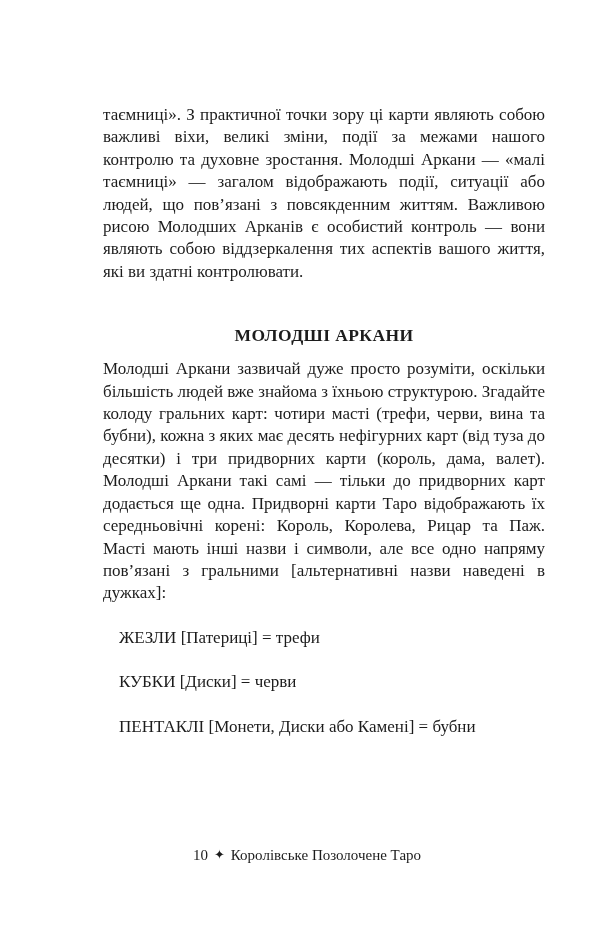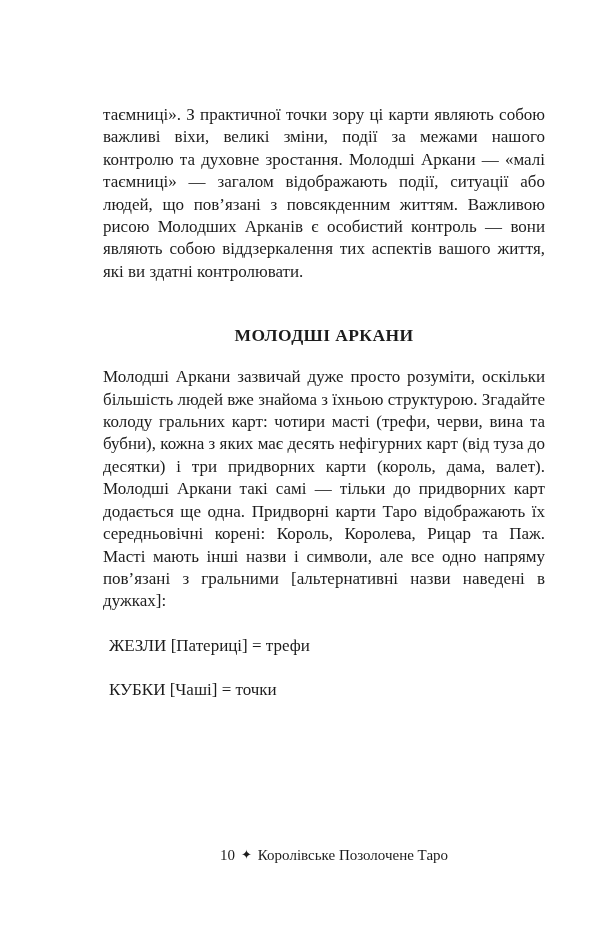--- a/index.html
+++ b/index.html
@@ -23,43 +23,43 @@
     width: 442px;
   }
   .body-par {
     margin: 0;
     font-size: 17px;
     line-height: 22.4px;
     text-align: justify;
     text-justify: inter-word;
   }
   .section-heading {
-    margin: 42px 0 20px 0;
+    margin: 42px 0 12px 0;
     font-size: 17.5px;
     font-weight: bold;
     text-align: center;
     letter-spacing: 0.4px;
   }
   .suit-list {
-    margin: 6px;
+    margin: 16px;
     padding: 0;
     list-style: none;
   }
   .suit-item {
     margin-top: 22px;
     font-size: 17px;
     line-height: 22.4px;
     text-align: left;
   }
   .closing-par {
     margin-top: 23px;
   }
   .footer {
     position: absolute;
-    left: 113px;
+    left: 86px;
     top: 845px;
     width: 442px;
     text-align: center;
     font-size: 15px;
     line-height: 20px;
     color: #1c1c1c;
     white-space: nowrap;
   }
   .footer .sep {
     display: inline-block;
@@ -77,21 +77,22 @@
   <div class="content">
 
     <p class="body-par">таємниці». З практичної точки зору ці карти являють собою важливі віхи, великі зміни, події за межами нашого контролю та духовне зростання. Молодші Аркани — «малі таємниці» — загалом відображають події, ситуації або людей, що пов’язані з повсякденним життям. Важливою рисою Молодших Арканів є особистий контроль — вони являють собою віддзеркалення тих аспектів вашого життя, які ви здатні контролювати.</p>
 
     <h2 class="section-heading">МОЛОДШІ АРКАНИ</h2>
 
     <p class="body-par">Молодші Аркани зазвичай дуже просто розуміти, оскільки більшість людей вже знайома з їхньою структурою. Згадайте колоду гральних карт: чотири масті (трефи, черви, вина та бубни), кожна з яких має десять нефігурних карт (від туза до десятки) і три придворних карти (король, дама, валет). Молодші Аркани такі самі — тільки до придворних карт додається ще одна. Придворні карти Таро відображають їх середньовічні корені: Король, Королева, Рицар та Паж. Масті мають інші назви і символи, але все одно напряму пов’язані з гральними [альтернативні назви наведені в дужках]:</p>
 
     <ul class="suit-list">
       <li class="suit-item">ЖЕЗЛИ [Патериці] = трефи</li>
-      <li class="suit-item">КУБКИ [Чаші] = точки</li>
+      <li class="suit-item">КУБКИ [Диски] = черви</li>
+      <li class="suit-item">ПЕНТАКЛІ [Монети, Диски або Камені] = бубни</li>
     </ul>
 
 
   </div>
 
   <div class="footer">
     <span>10</span><span class="sep">✦</span><span>Королівське Позолочене Таро</span>
   </div>
 
 </div>

